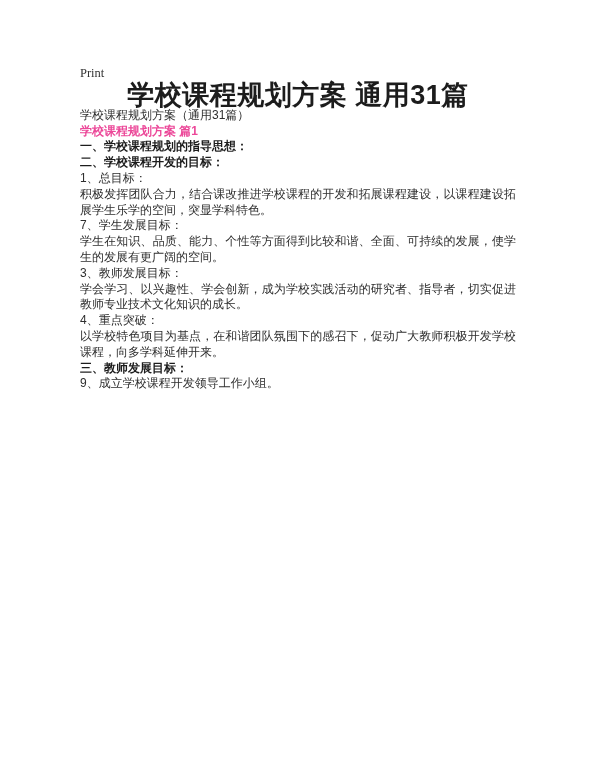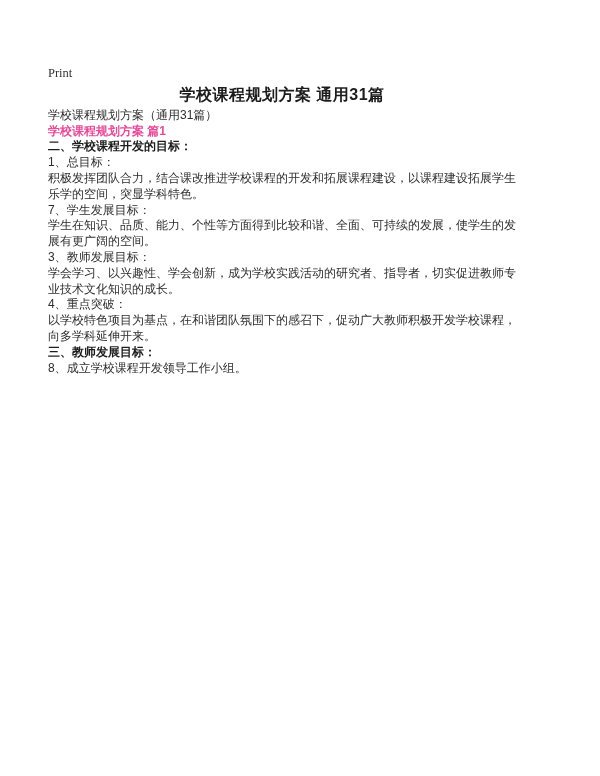--- a/index.html
+++ b/index.html
@@ -10,40 +10,40 @@
   body {
     width: 600px;
     height: 776px;
     overflow: hidden;
     font-family: "Liberation Sans", sans-serif;
   }
   .page {
     box-sizing: border-box;
     width: 600px;
     min-height: 776px;
-    padding: 66px 84px 40px 48px;
+    padding: 66px 84px 40px 80px;
     background: #ffffff;
     color: #2e2e2e;
     font-size: 12px;
     line-height: 15.8px;
   }
   .page p, .page h1 {
     margin: 0;
     padding: 0;
   }
   .print-link {
     font-family: "Liberation Serif", serif;
     font-size: 12.5px;
     line-height: 15px;
     color: #333333;
     display: inline-block;
   }
   .doc-title {
     margin-top: 18px;
-    font-size: 16px;
+    font-size: 27px;
     line-height: 26px;
     font-weight: bold;
     text-align: center;
     color: #1c1c1c;
     letter-spacing: 0.5px;
   }
   .doc-subtitle {
     margin-top: 12px;
   }
   .article-heading {
@@ -72,20 +72,21 @@
 <div class="page">
 
   <p class="print-link">Print</p>
 
   <h1 class="doc-title">学校课程规划方案 通用31篇</h1>
 
   <p class="doc-subtitle">学校课程规划方案（通用31篇）</p>
 
   <p class="article-heading">学校课程规划方案 篇1</p>
 
+  <p class="section-heading">一、学校课程规划的指导思想：</p>
 
 
   <p class="section-heading">二、学校课程开发的目标：</p>
 
   <p class="item-label">1、总目标：</p>
 
   <p class="para">积极发挥团队合力，结合课改推进学校课程的开发和拓展课程建设，以课程建设拓展学生乐学的空间，突显学科特色。</p>
 
   <p class="item-label">7、学生发展目标：</p>
 
@@ -94,15 +95,15 @@
   <p class="item-label">3、教师发展目标：</p>
 
   <p class="para">学会学习、以兴趣性、学会创新，成为学校实践活动的研究者、指导者，切实促进教师专业技术文化知识的成长。</p>
 
   <p class="item-label">4、重点突破：</p>
 
   <p class="para">以学校特色项目为基点，在和谐团队氛围下的感召下，促动广大教师积极开发学校课程，向多学科延伸开来。</p>
 
   <p class="section-heading">三、教师发展目标：</p>
 
-  <p class="item-label">8、成立学校课程开发领导工作小组。</p>
+  <p class="item-label">9、成立学校课程开发领导工作小组。</p>
 
 </div>
 
 </body></html>

